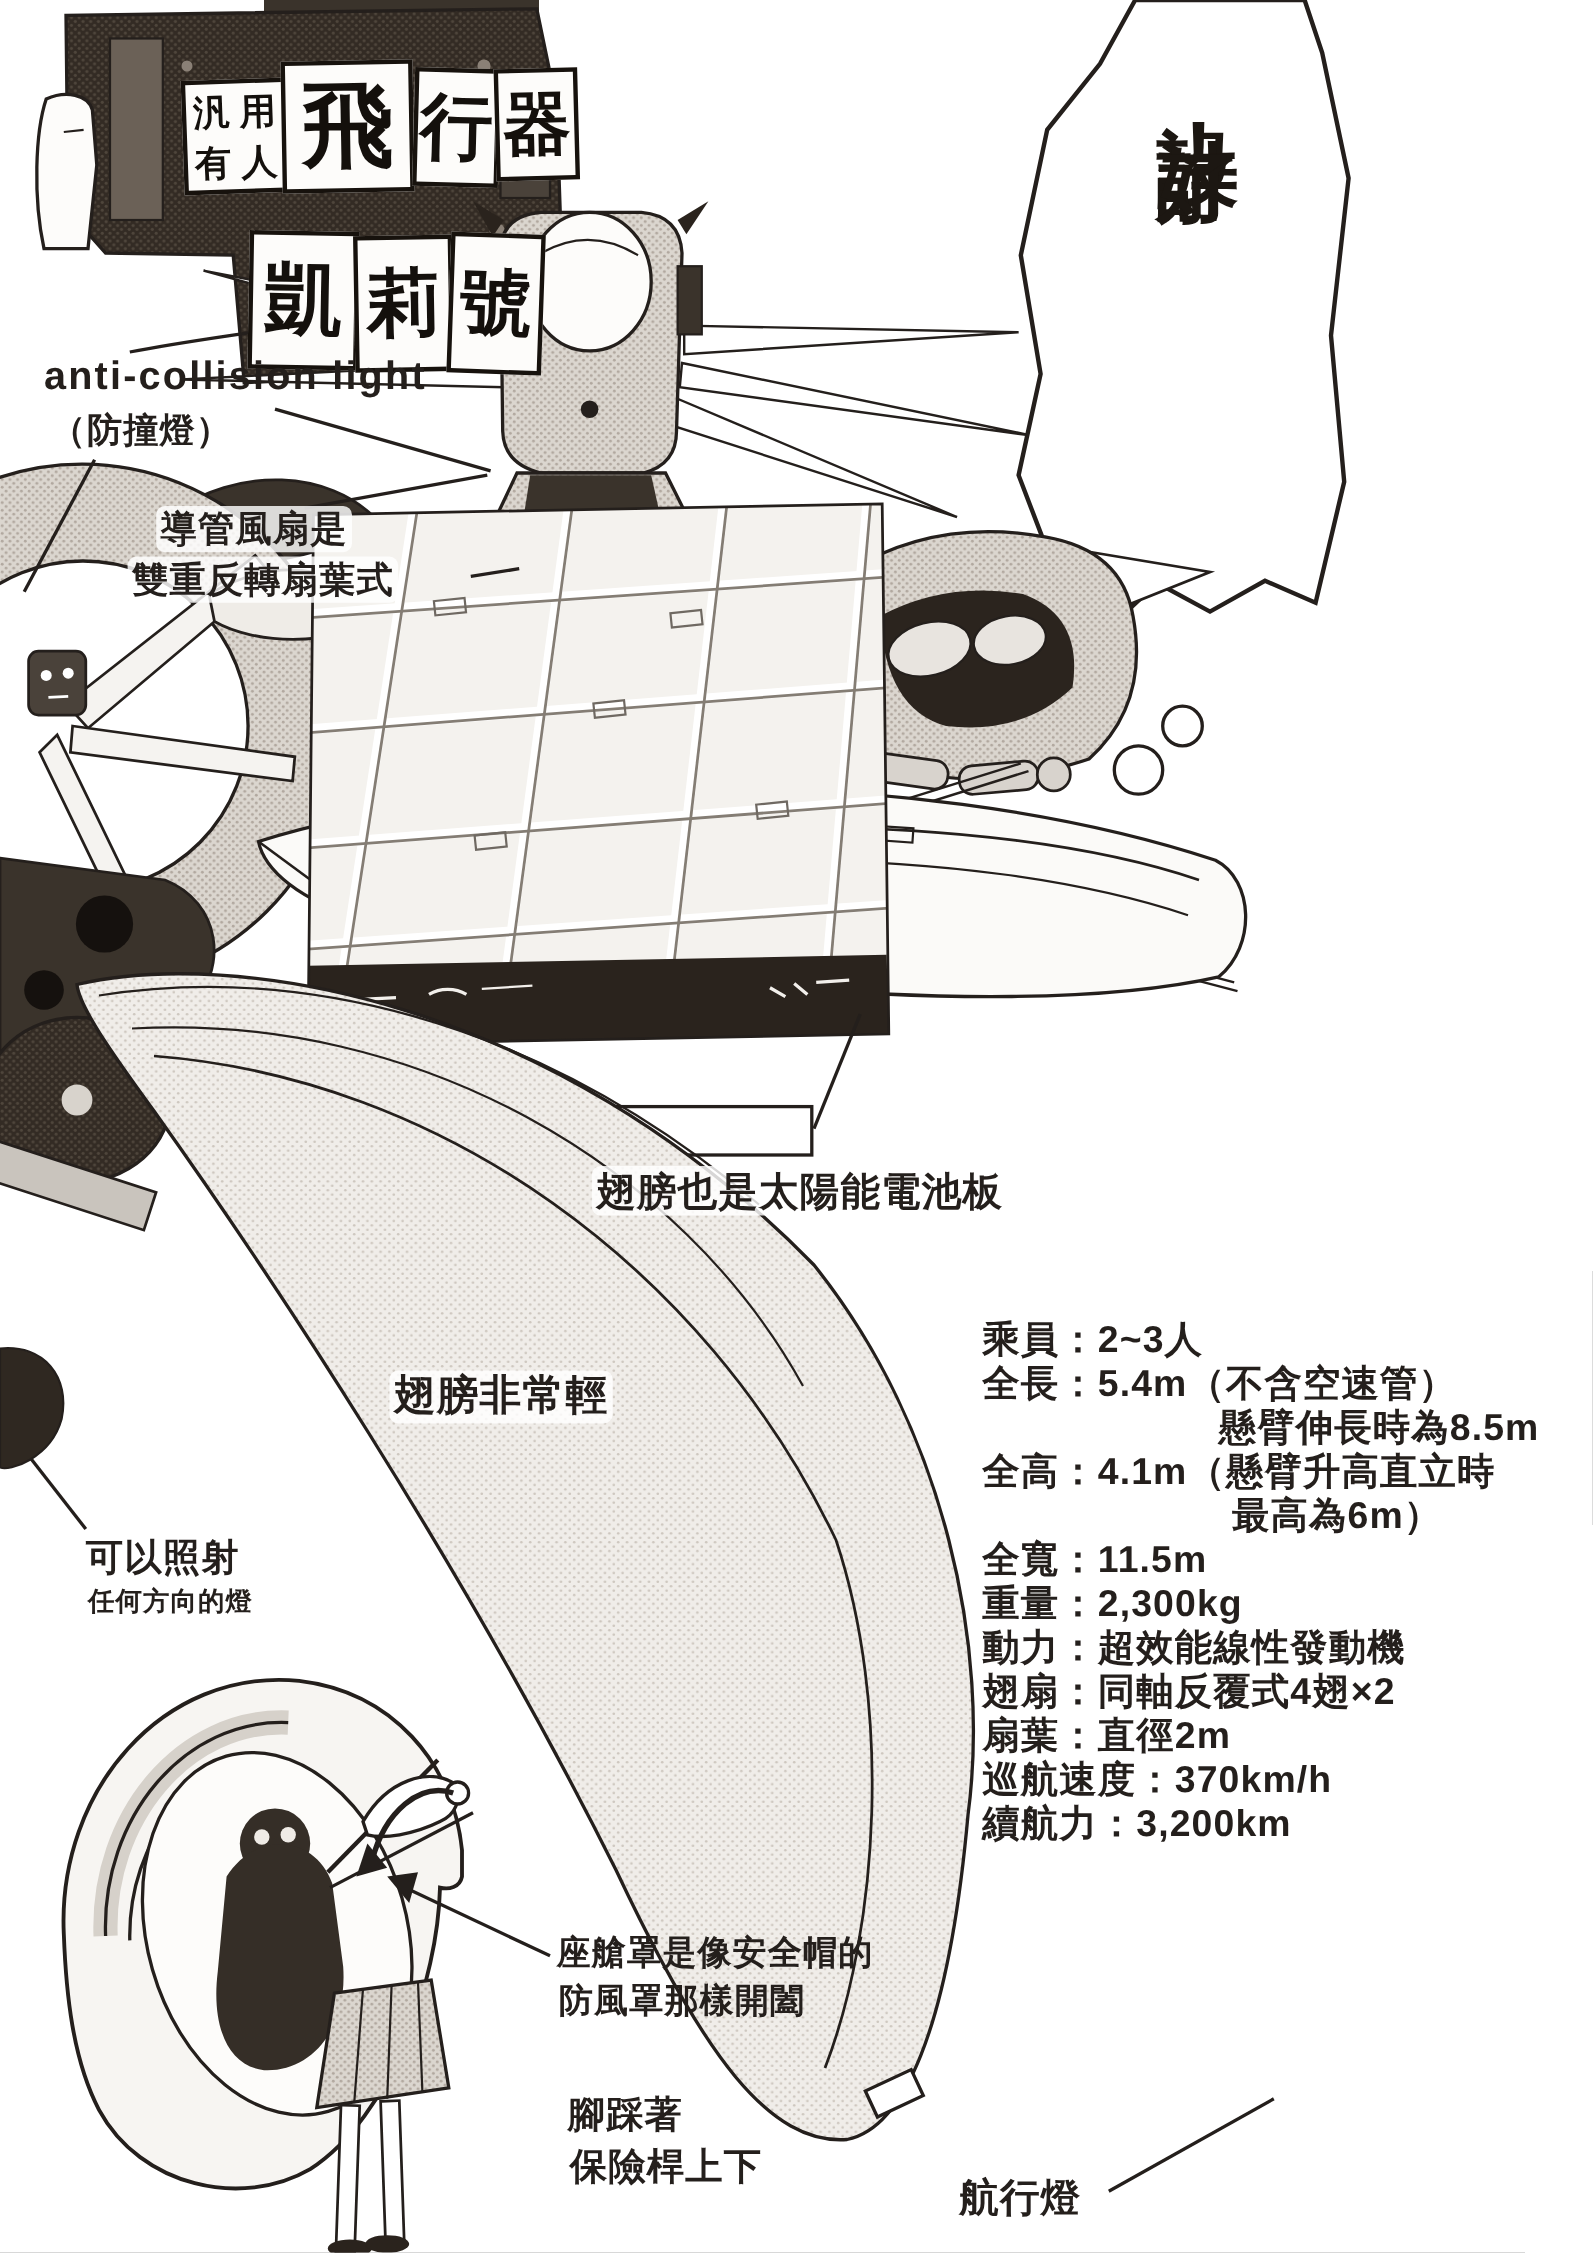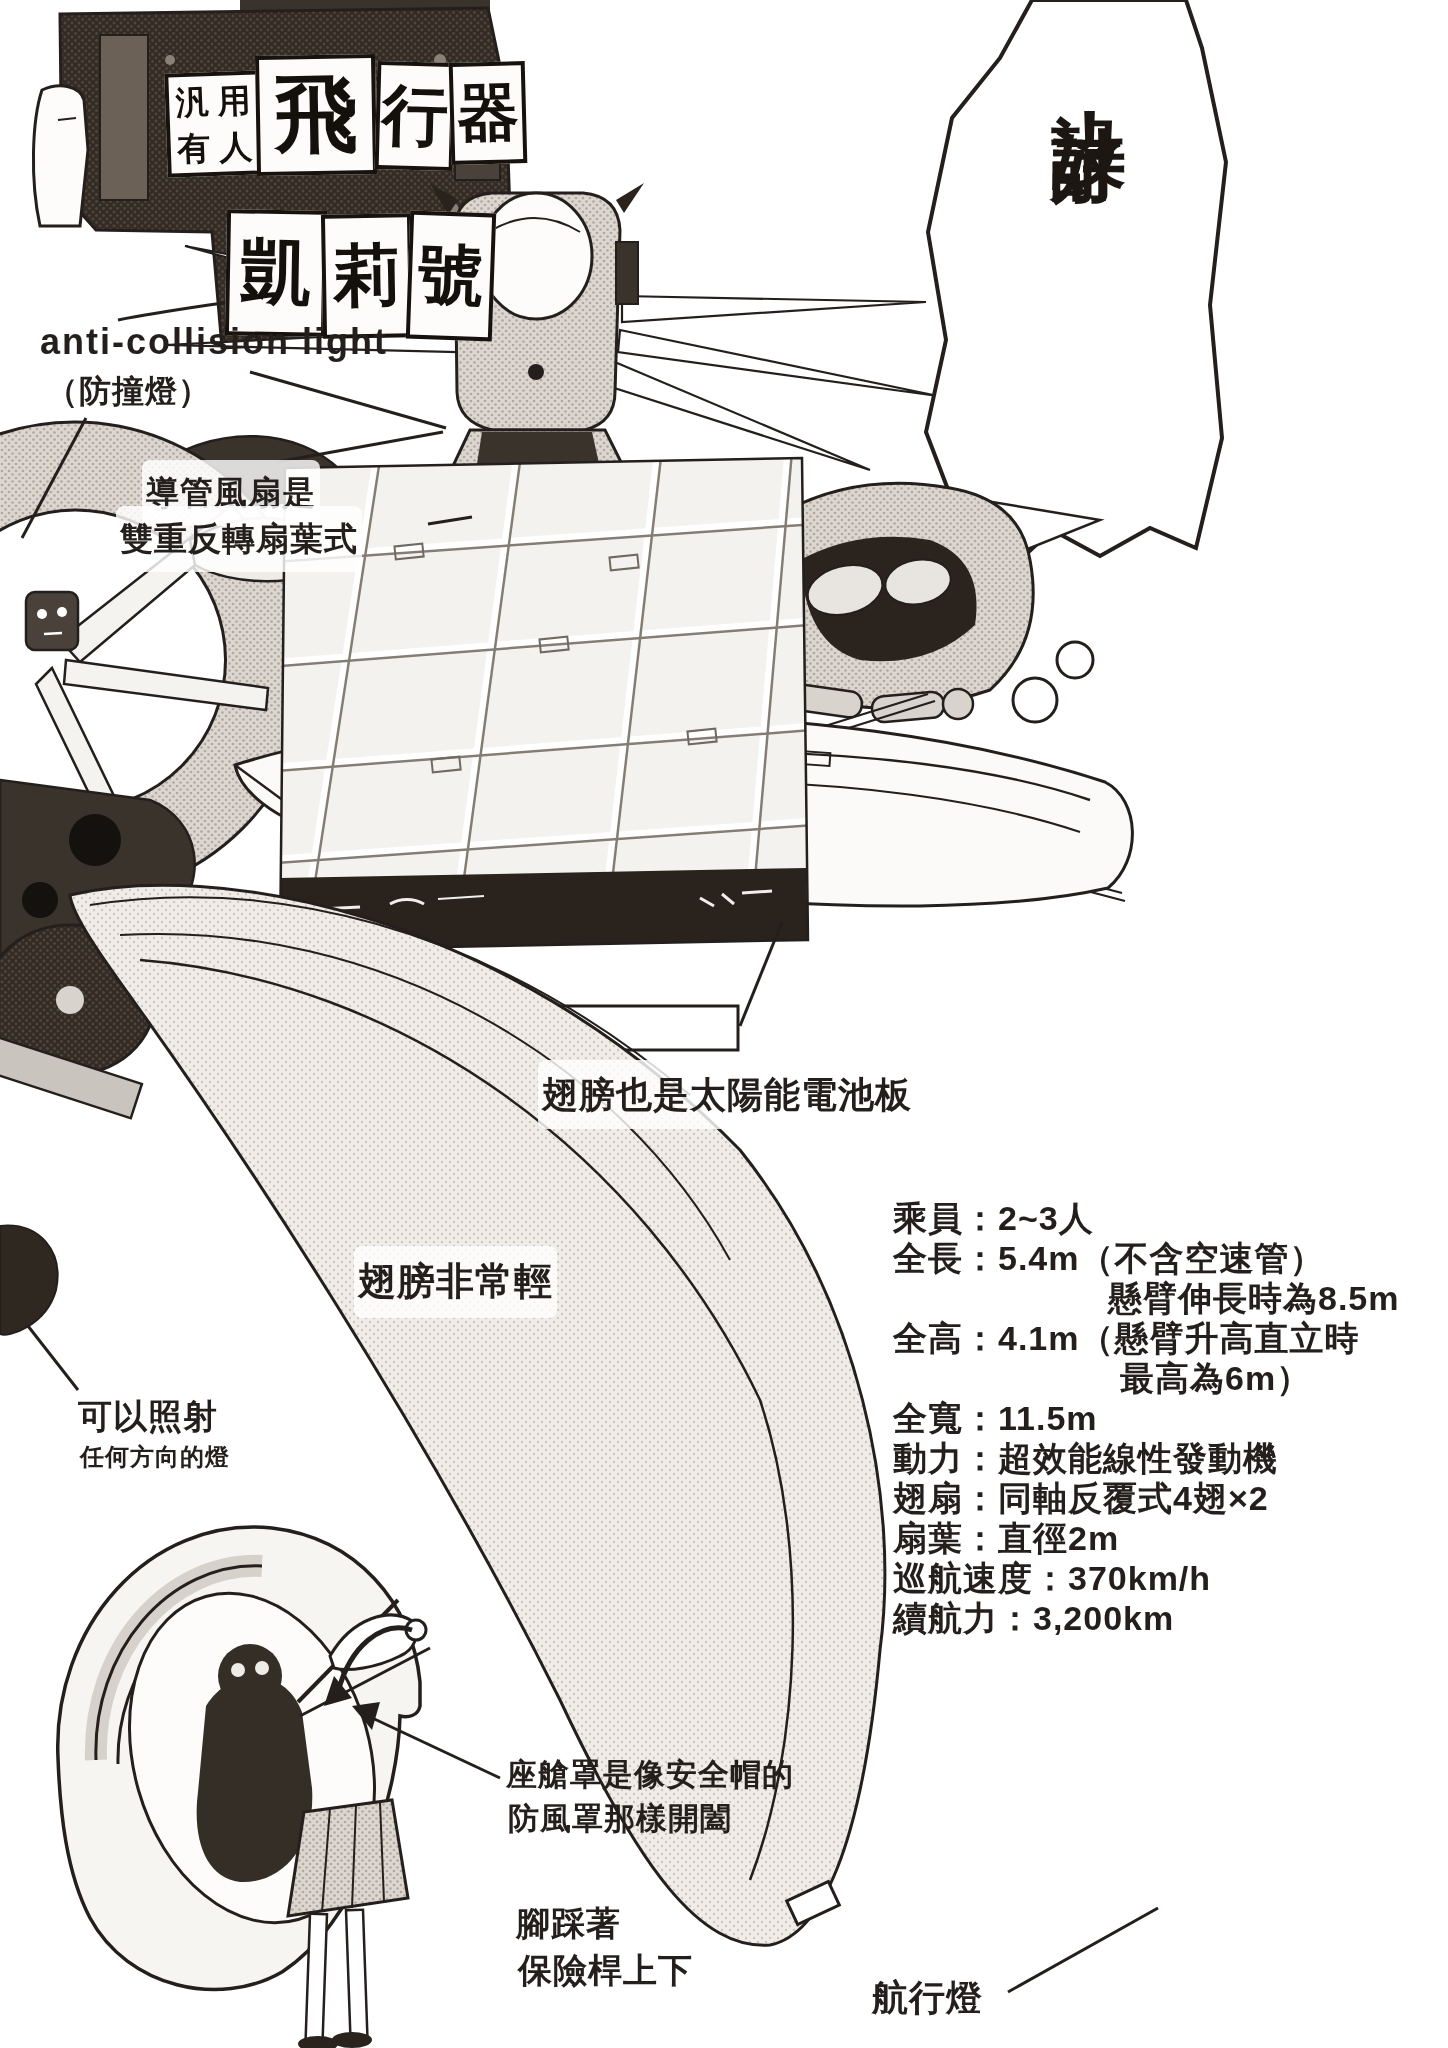--- a/index.html
+++ b/index.html
@@ -1,20 +1,20 @@
 <!DOCTYPE html>
 <html><head>
 <meta charset="utf-8">
 <style>
   html,body{margin:0;padding:0;background:#9a9a9a;}
   .page{position:relative;width:1448px;height:2048px;background:#ffffff;overflow:hidden;
         font-family:"Liberation Sans","DejaVu Sans",sans-serif;color:#241f1c;}
   svg.art{position:absolute;left:0;top:0;}
   .lbl{position:absolute;font-weight:700;white-space:nowrap;color:#241f1c;line-height:1.2;letter-spacing:1px;}
-  .onart{background:rgba(255,255,255,.82);padding:13px 4px;border-radius:8px;}
+  .onart{background:rgba(255,255,255,.82);padding:1px 4px;border-radius:8px;}
   .box{position:absolute;background:#fdfcfa;border:4px solid #17120d;display:flex;align-items:center;
        justify-content:center;font-weight:700;color:#14100c;}
   .small-grid{display:grid;grid-template-columns:1fr 1fr;place-items:center;padding:2px;}
   .small-grid span{font-size:33px;font-weight:700;line-height:1;}
   .bubble-text{position:absolute;writing-mode:vertical-rl;text-orientation:upright;font-weight:700;
        font-size:74px;letter-spacing:10px;line-height:1;color:#1c1712;}
   .spec-list{position:absolute;left:893px;top:1198px;}
   .spec-line{line-height:40px;font-size:34px;font-weight:700;letter-spacing:1px;white-space:nowrap;}
   .ind1{padding-left:215px;}
   .ind2{padding-left:227px;}
@@ -283,20 +283,21 @@
 
   <div class="lbl" style="left:872px;top:1976px;font-size:36px;">航行燈</div>
 
   <div class="spec-list">
     <div class="spec-line">乘員：2~3人</div>
     <div class="spec-line">全長：5.4m（不含空速管）</div>
     <div class="spec-line ind1">懸臂伸長時為8.5m</div>
     <div class="spec-line">全高：4.1m（懸臂升高直立時</div>
     <div class="spec-line ind2">最高為6m）</div>
     <div class="spec-line">全寬：11.5m</div>
+    <div class="spec-line">重量：2,300kg</div>
     <div class="spec-line">動力：超效能線性發動機</div>
     <div class="spec-line">翅扇：同軸反覆式4翅×2</div>
     <div class="spec-line">扇葉：直徑2m</div>
     <div class="spec-line">巡航速度：370km/h</div>
     <div class="spec-line">續航力：3,200km</div>
   </div>
 
 </div>
 
 </body></html>

